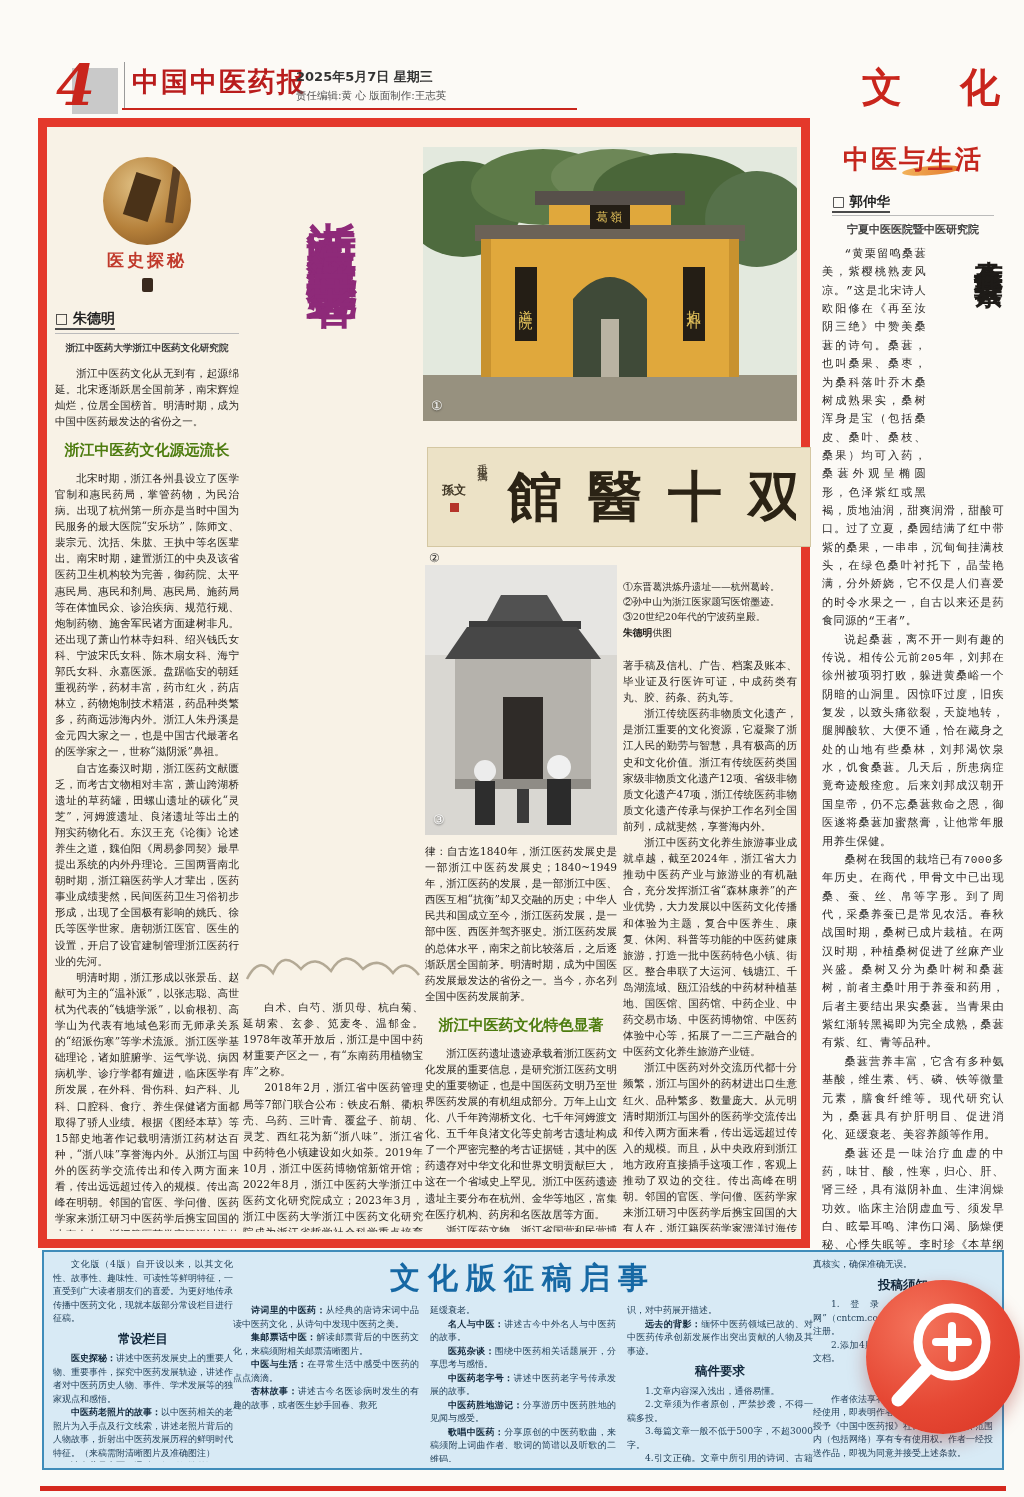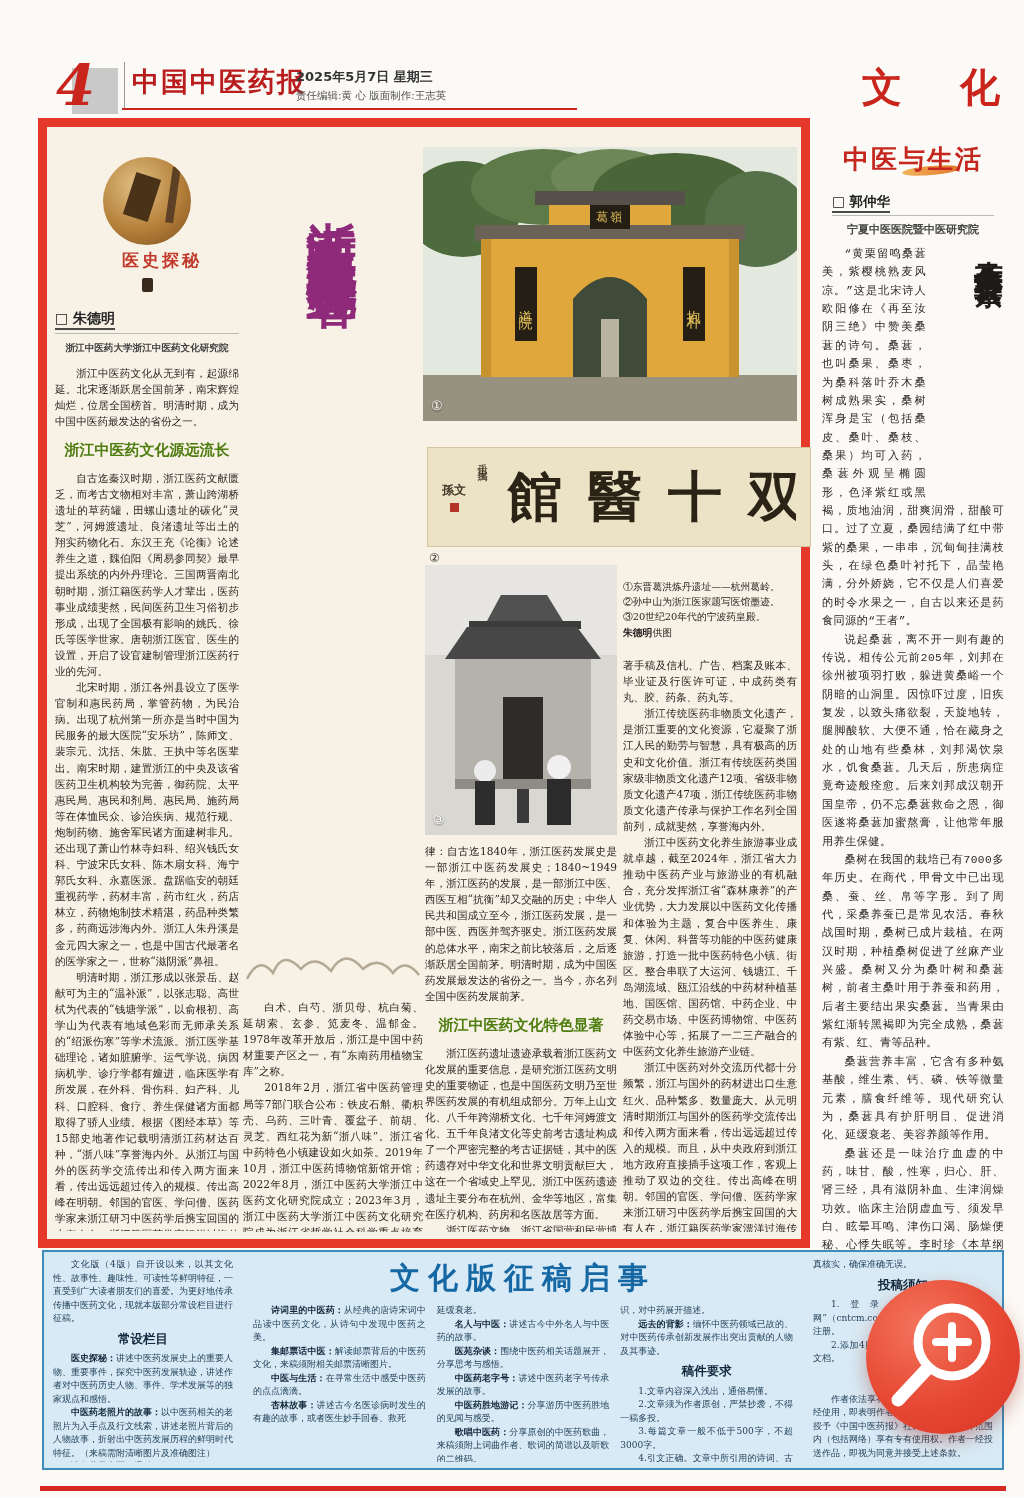--- a/index.html
+++ b/index.html
@@ -22,21 +22,21 @@
   .art-col p{margin:0;text-indent:2em;}
   .art-h{font-size:15px;font-weight:900;text-align:center;margin:10px 0 8px;text-indent:0;color:#4d7c0f;}
 
   
   .col1{left:8px;top:30px;width:184px;height:1074px;}
   .badge{width:110px;margin:0 auto;text-align:center;}
   .badge-img{width:88px;height:88px;margin:0 auto;border-radius:50%;
      background:radial-gradient(circle at 38% 32%,#e0c083,#b5803a 55%,#7c4e1e);position:relative;overflow:hidden;}
   .badge-img::after{content:"";position:absolute;left:26px;top:18px;width:26px;height:44px;background:#4a3218;transform:rotate(18deg);}
   .badge-img::before{content:"";position:absolute;right:14px;top:10px;width:8px;height:56px;background:#5d4125;transform:rotate(8deg);}
-  .badge-title{font-size:17px;font-weight:900;color:#c0392b;letter-spacing:3px;margin-top:3px;text-align:right;}
+  .badge-title{font-size:17px;font-weight:900;color:#c0392b;letter-spacing:3px;margin-top:3px;}
   .badge-stamp{width:11px;height:14px;background:#3a2a1e;margin:4px auto 0;border-radius:2px;}
   .author-row{margin-top:16px;border-bottom:1px solid #bbb;padding-bottom:4px;}
   .author-name{font-weight:900;font-size:14px;border-bottom:2px solid #4a4a4a;padding-bottom:2px;color:#222;}
   .affil{text-align:center;font-size:9.6px;font-weight:700;color:#3d3d3d;margin:7px 0 9px;}
 
   
   .vtitle{position:absolute;left:252px;top:55px;height:812px;writing-mode:vertical-rl;text-orientation:upright;
      font-size:50px;font-weight:900;color:#8e2a79;letter-spacing:4px;overflow:hidden;}
   .cloud{position:absolute;left:198px;top:818px;width:176px;height:42px;}
   .col2{left:196px;top:872px;width:180px;height:233px;}
@@ -73,21 +73,21 @@
   .sb-author{font-weight:900;font-size:13.5px;border-bottom:2px solid #4a4a4a;padding-bottom:2px;}
   .sb-aff{text-align:center;font-size:11px;font-weight:700;color:#444;margin:6px 0 8px;}
   .sb-body{position:relative;padding:0 6px;font-size:11.2px;line-height:1.64;color:#2c2a28;text-align:justify;letter-spacing:.4px;font-family:Liberation Mono, monospace;}
   .sb-body p{margin:0;text-indent:2em;}
   .sb-vspacer{float:right;width:78px;height:252px;}
   .sb-vtitle{position:absolute;right:0;top:-8px;height:232px;writing-mode:vertical-rl;text-orientation:upright;
      font-size:29px;font-weight:700;color:#1e1b18;letter-spacing:3px;}
 
   
   .notice{position:absolute;left:42px;top:1250px;width:962px;height:220px;background:#d8eaf5;border:2px solid #3f8cba;
-     box-sizing:border-box;padding:6px 9px;display:flex;gap:20px;font-family:"DejaVu Serif","Liberation Serif",serif;}
+     box-sizing:border-box;padding:6px 9px;display:flex;gap:0;font-family:"DejaVu Serif","Liberation Serif",serif;}
   .n-col{font-size:9px;line-height:1.5;color:#1d3c55;text-align:justify;overflow:hidden;}
   .n-col p{margin:0;text-indent:2em;}
   .n-col p.noind{text-indent:0;}
   .n-col b{font-weight:900;color:#12293d;}
   .n-col1,.n-col5{width:180px;}
   .n-mid{flex:1;display:flex;flex-direction:column;overflow:hidden;}
   .n-title{text-align:center;font-size:30px;font-weight:900;color:#1668a4;letter-spacing:8px;margin:0 0 5px;}
   .n-mid-cols{flex:1;display:flex;gap:11px;overflow:hidden;}
   .n-mid-cols .n-col{flex:1;}
   .n-h{font-size:12.5px;font-weight:900;text-align:center;margin:4px 0;color:#12293d;}
@@ -120,22 +120,22 @@
         <div class="badge-img"></div>
         <div class="badge-title">医史探秘</div>
         <div class="badge-stamp"></div>
       </div>
       <div class="author-row">
         <span class="author-name">□ 朱德明</span>
       </div>
       <div class="affil">浙江中医药大学浙江中医药文化研究院</div>
       <p>浙江中医药文化从无到有，起源绵延。北宋逐渐跃居全国前茅，南宋辉煌灿烂，位居全国榜首。明清时期，成为中国中医药最发达的省份之一。</p>
       <h3 class="art-h">浙江中医药文化源远流长</h3>
+      <p>北宋时期，浙江各州县设立了医学官制和惠民药局，掌管药物，为民治病。出现了杭州第一所亦是当时中国为民服务的最大医院“安乐坊”，陈师文、裴宗元、沈括、朱肱、王执中等名医辈出。南宋时期，建置浙江的中央及该省医药卫生机构较为完善，御药院、太平惠民局、惠民和剂局、惠民局、施药局等在体恤民众、诊治疾病、规范行规、炮制药物、施舍军民诸方面建树非凡。还出现了萧山竹林寺妇科、绍兴钱氏女科、宁波宋氏女科、陈木扇女科、海宁郭氏女科、永嘉医派。盘踞临安的朝廷重视药学，药材丰富，药市红火，药店林立，药物炮制技术精湛，药品种类繁多，药商远涉海内外。浙江人朱丹溪是金元四大家之一，也是中国古代最著名的医学家之一，世称“滋阴派”鼻祖。</p>
       <p>自古迄秦汉时期，浙江医药文献匮乏，而考古文物相对丰富，萧山跨湖桥遗址的草药罐，田螺山遗址的碳化“灵芝”，河姆渡遗址、良渚遗址等出土的翔实药物化石。东汉王充《论衡》论述养生之道，魏伯阳《周易参同契》最早提出系统的内外丹理论。三国两晋南北朝时期，浙江籍医药学人才辈出，医药事业成绩斐然，民间医药卫生习俗初步形成，出现了全国极有影响的姚氏、徐氏等医学世家。唐朝浙江医官、医生的设置，开启了设官建制管理浙江医药行业的先河。</p>
-      <p>北宋时期，浙江各州县设立了医学官制和惠民药局，掌管药物，为民治病。出现了杭州第一所亦是当时中国为民服务的最大医院“安乐坊”，陈师文、裴宗元、沈括、朱肱、王执中等名医辈出。南宋时期，建置浙江的中央及该省医药卫生机构较为完善，御药院、太平惠民局、惠民和剂局、惠民局、施药局等在体恤民众、诊治疾病、规范行规、炮制药物、施舍军民诸方面建树非凡。还出现了萧山竹林寺妇科、绍兴钱氏女科、宁波宋氏女科、陈木扇女科、海宁郭氏女科、永嘉医派。盘踞临安的朝廷重视药学，药材丰富，药市红火，药店林立，药物炮制技术精湛，药品种类繁多，药商远涉海内外。浙江人朱丹溪是金元四大家之一，也是中国古代最著名的医学家之一，世称“滋阴派”鼻祖。</p>
       <p>明清时期，浙江形成以张景岳、赵献可为主的“温补派”，以张志聪、高世栻为代表的“钱塘学派”，以俞根初、高学山为代表有地域色彩而无师承关系的“绍派伤寒”等学术流派。浙江医学基础理论，诸如脏腑学、运气学说、病因病机学、诊疗学都有嬗进，临床医学有所发展，在外科、骨伤科、妇产科、儿科、口腔科、食疗、养生保健诸方面都取得了骄人业绩。根据《图经本草》等15部史地著作记载明清浙江药材达百种，“浙八味”享誉海内外。从浙江与国外的医药学交流传出和传入两方面来看，传出远远超过传入的规模。传出高峰在明朝。邻国的官医、学问僧、医药学家来浙江研习中医药学后携宝回国的大有人在，浙江籍医药学家漂洋过海传经送宝的人数十分可观。尤其是国内外药材进出口生意红火，品种繁多、数量庞大。</p>
 
     </div>
 
     <div class="vtitle">浙江中医药文化源远流长特色显著</div>
 
     <svg class="cloud" viewBox="0 0 176 42">
       <path d="M2 34 Q 14 10 28 28 Q 38 4 56 24 Q 70 8 86 26 Q 100 2 118 24 Q 134 10 148 28 Q 160 12 174 30" fill="none" stroke="#b3a995" stroke-width="2.5"></path>
     </svg>
 

